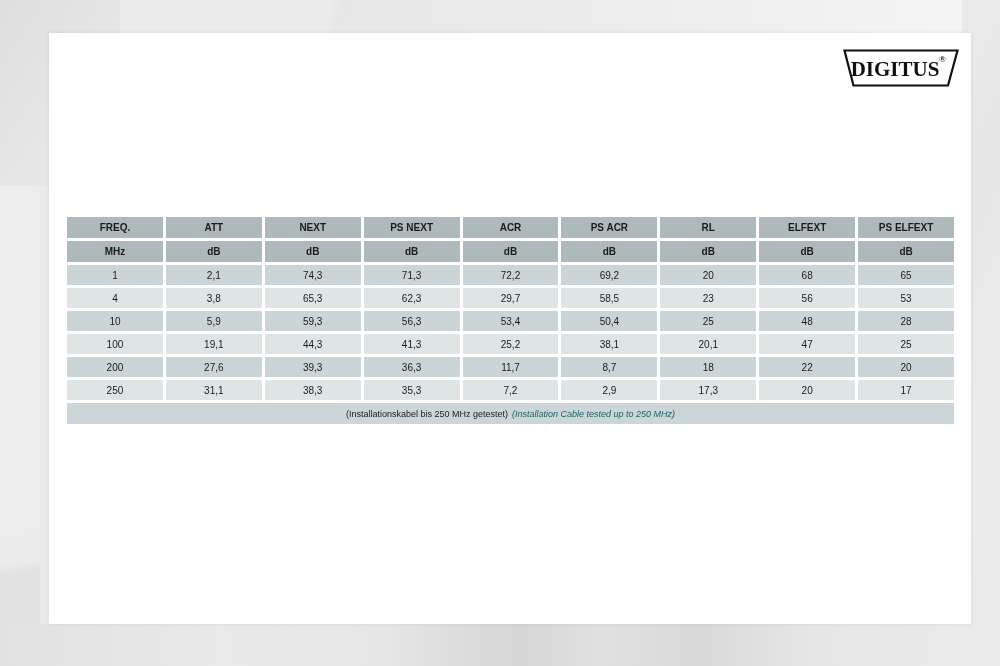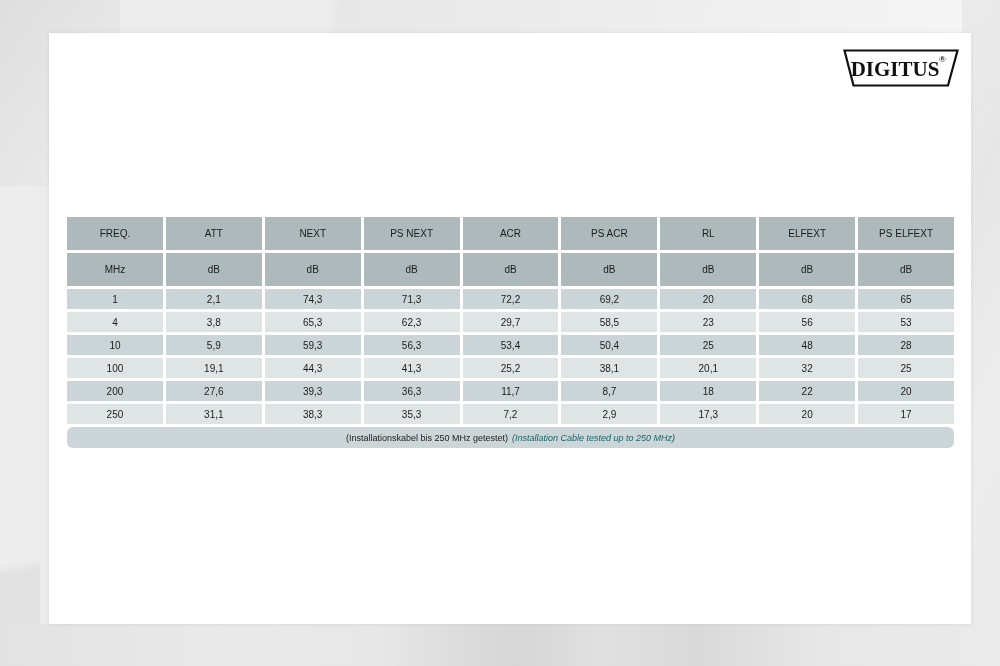--- a/index.html
+++ b/index.html
@@ -27,27 +27,27 @@
   .table-wrap { position:absolute; left:18px; top:184px; width:887px; }
 
   .title-bar { height:21px; background:var(--c-title); display:flex; align-items:center;
                padding-left:7px; gap:6px; margin-bottom:3px;
                font-size:12px; font-weight:bold; color:#111; }
   .title-en { color:var(--c-teal); font-style:italic; }
 
   .grid { display:grid; grid-template-columns:repeat(9,1fr); gap:3px; background:#ffffff; }
   .cell { display:flex; align-items:center; justify-content:center;
           font-size:10px; color:#1c1c1c; }
-  .cell.head { height:33px; background:var(--c-header); font-weight:normal; }
+  .cell.head { height:21px; background:var(--c-header); font-weight:bold; }
   .cell.dark  { height:20px; background:var(--c-row-dark); }
   .cell.light { height:20px; background:var(--c-row-light); }
 
   .footer-bar { margin-top:3px; height:21px; background:var(--c-footer);
                 display:flex; align-items:center; justify-content:center; gap:4px;
-                font-size:9px; color:#1c1c1c;border-radius:6px; }
+                font-size:9px; color:#1c1c1c; }
   .footer-en { color:var(--c-teal); font-style:italic; }
 
   .logo text { font-family:"Liberation Serif", serif; font-weight:bold; }
 </style>
 </head>
 <body>
 
 <div class="bg-shape bg-tl"></div>
 <div class="bg-shape bg-top"></div>
 <div class="bg-shape bg-left"></div>
@@ -110,21 +110,21 @@
         <div class="cell dark">25</div>
         <div class="cell dark">48</div>
         <div class="cell dark">28</div>
         <div class="cell light">100</div>
         <div class="cell light">19,1</div>
         <div class="cell light">44,3</div>
         <div class="cell light">41,3</div>
         <div class="cell light">25,2</div>
         <div class="cell light">38,1</div>
         <div class="cell light">20,1</div>
-        <div class="cell light">32</div>
+        <div class="cell light">47</div>
         <div class="cell light">25</div>
         <div class="cell dark">200</div>
         <div class="cell dark">27,6</div>
         <div class="cell dark">39,3</div>
         <div class="cell dark">36,3</div>
         <div class="cell dark">11,7</div>
         <div class="cell dark">8,7</div>
         <div class="cell dark">18</div>
         <div class="cell dark">22</div>
         <div class="cell dark">20</div>

